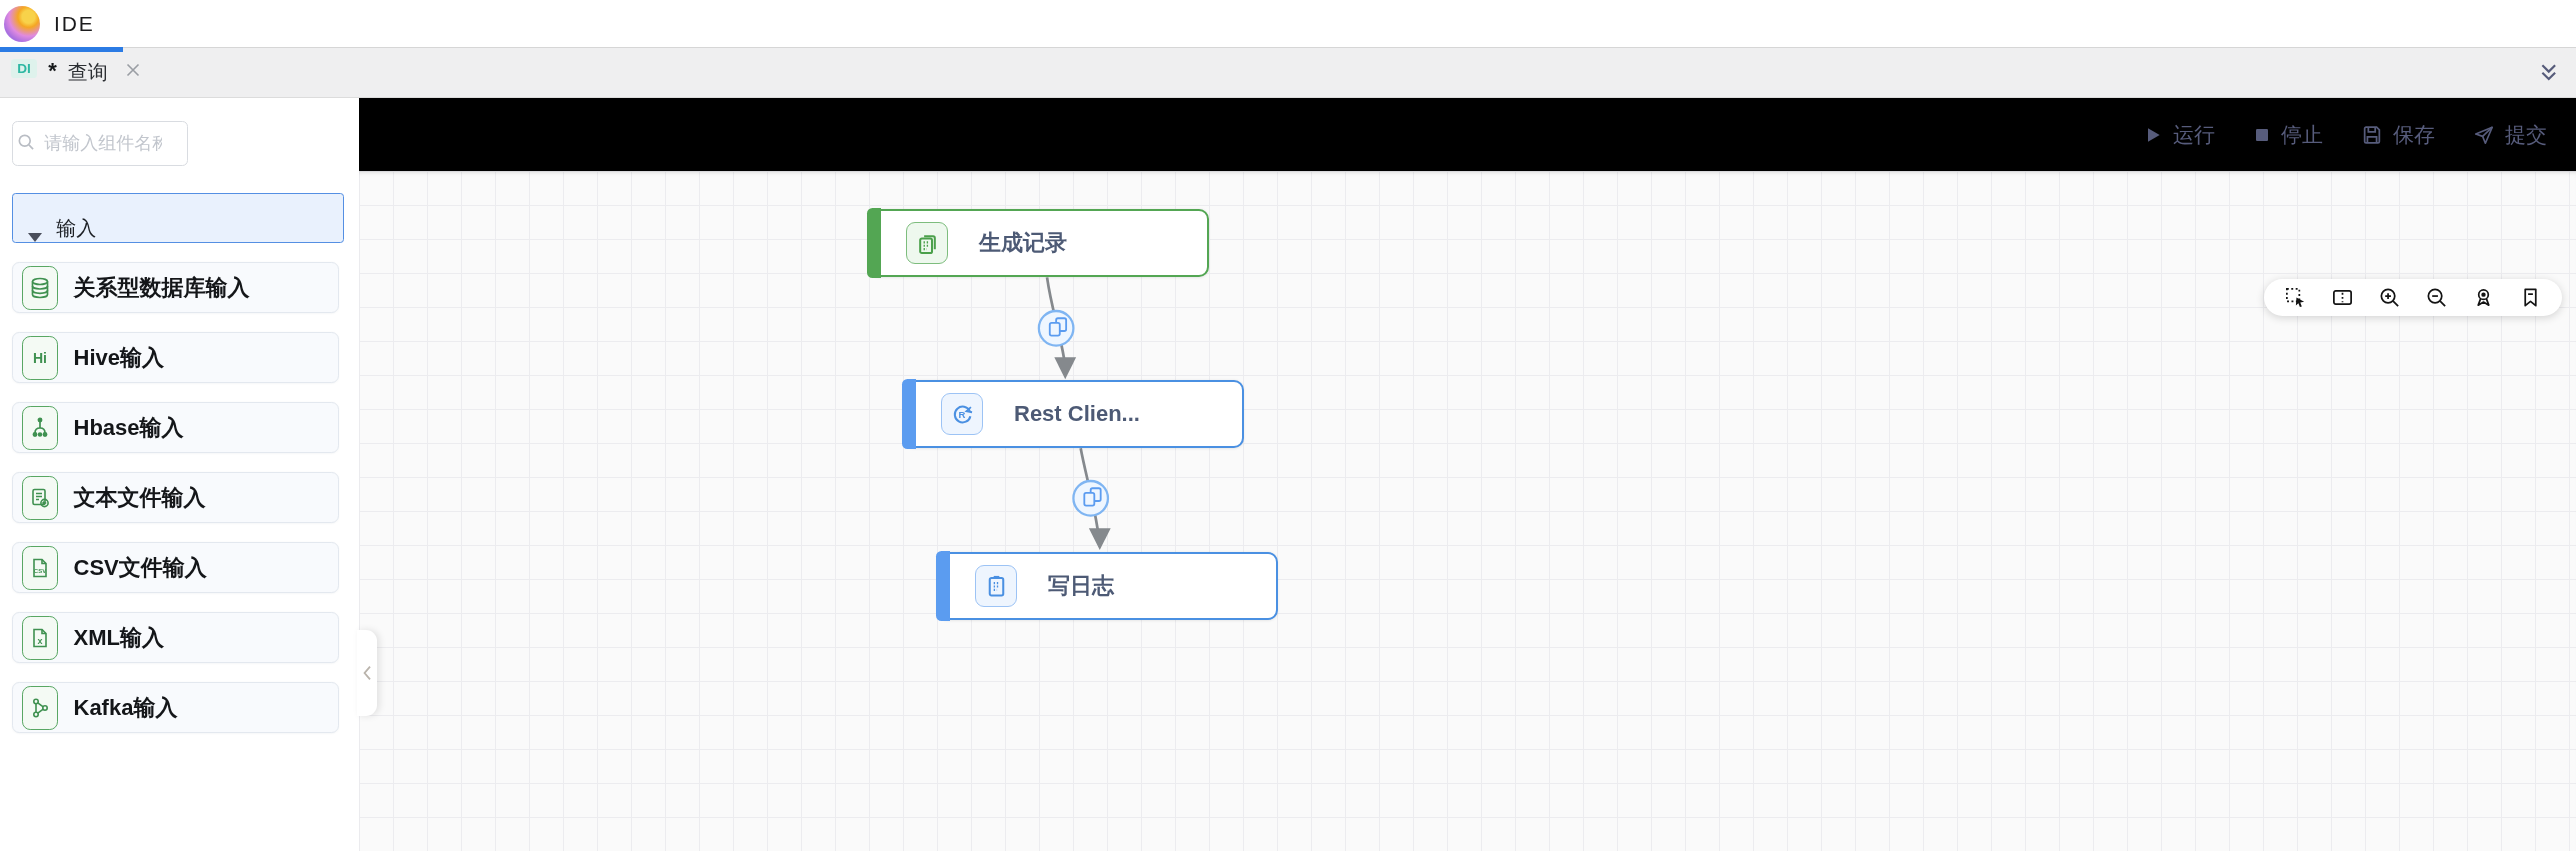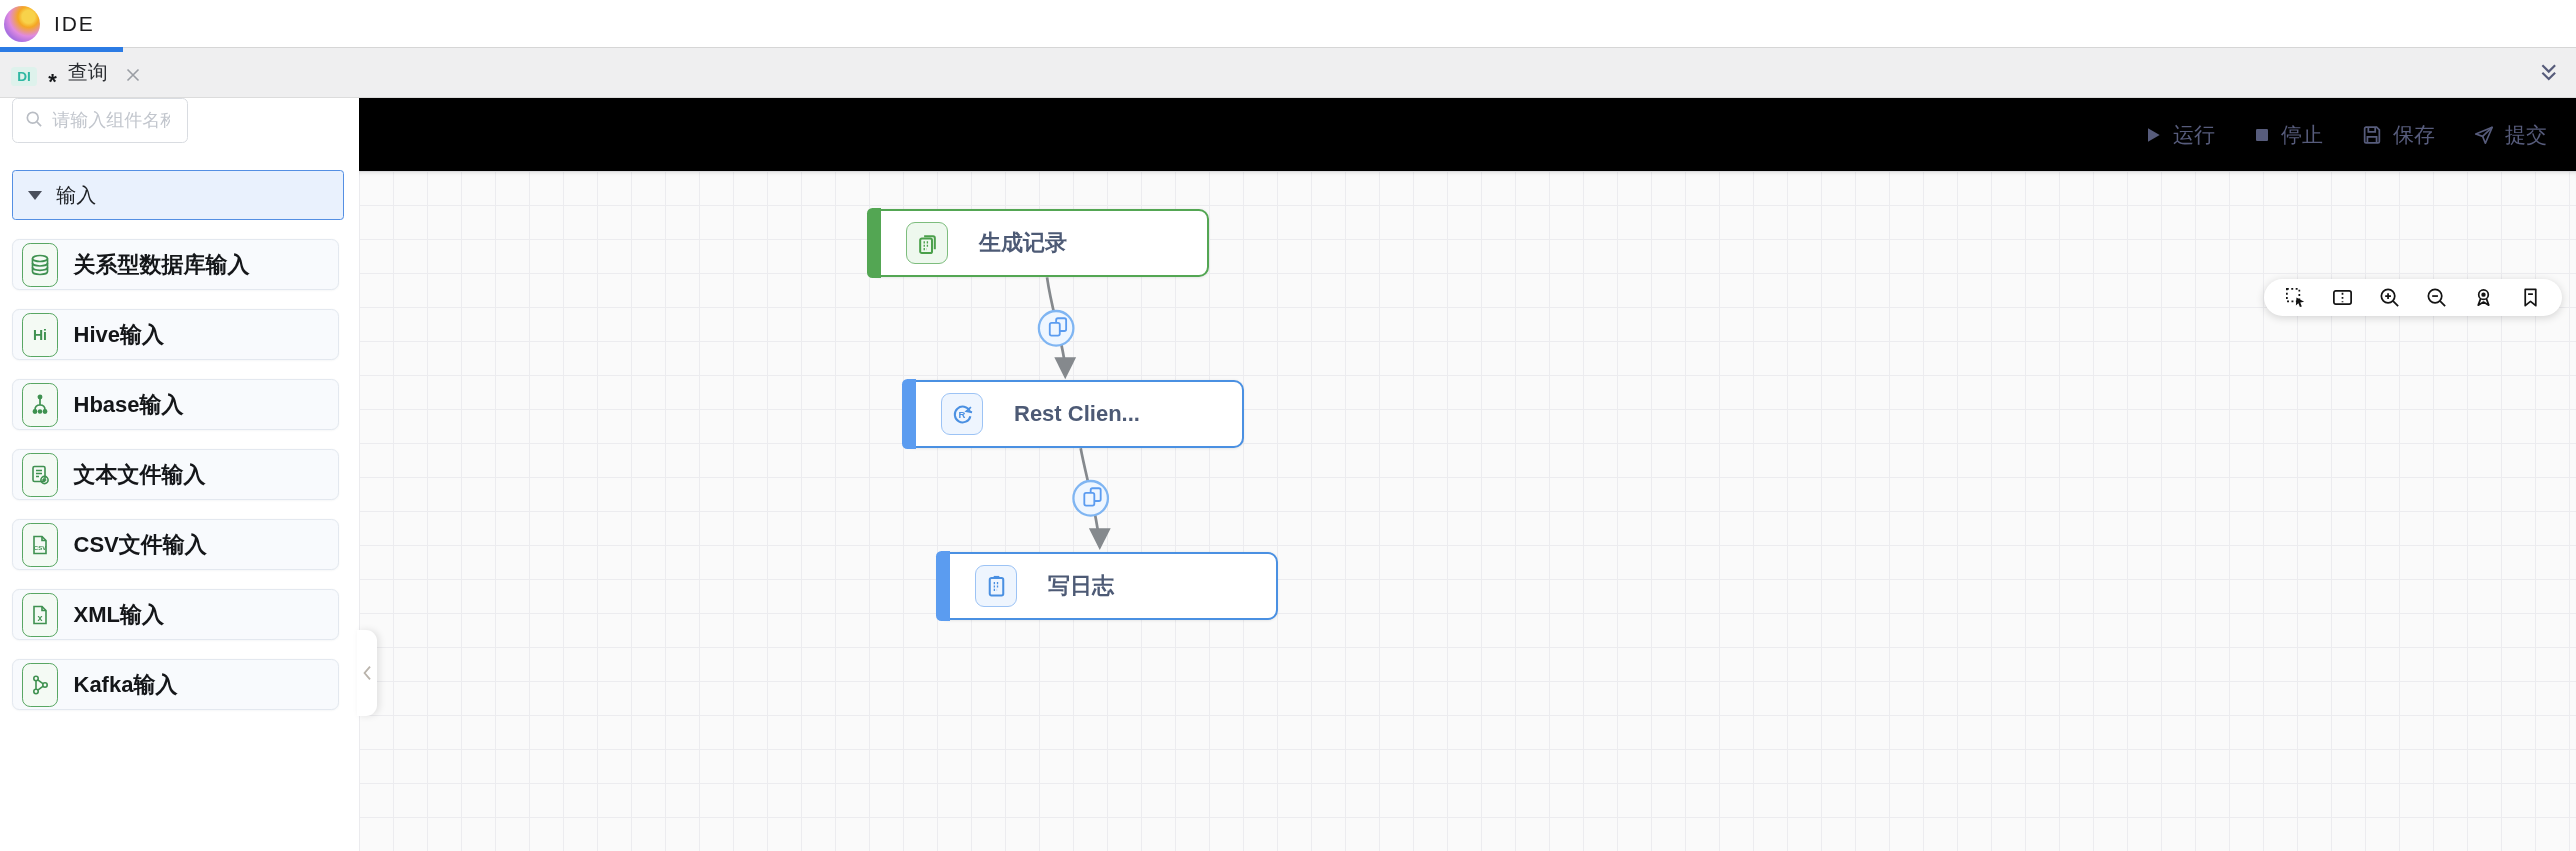--- a/index.html
+++ b/index.html
@@ -9,39 +9,39 @@
   
   .header { height:47px; background:#fff; display:flex; align-items:center; padding-left:9px; position:relative; }
   .logo { width:36px; height:36px; border-radius:50%; margin-left:-5.5px;
           background:radial-gradient(circle at 68% 30%, #f8d24a 0 18%, #f5a623 30%, #e08ae0 55%, #a86fe0 75%, #c9a0f0 100%); }
   .app-title { font-size:21px; color:#1b1b1d; margin-left:14.6px; letter-spacing:1.8px; }
 
   
   .tabbar { height:51px; background:#efeff0; border-top:0.9px solid #d6d6d6; border-bottom:0.9px solid #dcdcdc;
             display:flex; align-items:center; padding:0 9px; position:relative; }
   .tab-active-strip { position:absolute; left:0; top:-0.9px; width:123px; height:4.5px; background:#2b7be4; }
-  .tab { display:flex; align-items:flex-end; gap:11px; padding-left:1.8px; cursor:pointer; }
+  .tab { display:flex; align-items:flex-start; gap:11px; padding-left:1.8px; cursor:pointer; }
   .tab-badge { background:#def2ec; color:#2fb8a3; font-size:13.6px; font-weight:bold; padding:1.8px 6.4px; border-radius:3.6px; }
   .tab-star { font-size:22px; color:#16181b; font-weight:bold; line-height:9px; margin-top:7.3px; }
   .tab-title { font-size:20px; color:#2c2f33; }
   .tab-close { margin-left:3.6px; display:flex; }
   .tabbar-collapse { position:absolute; right:14.6px; top:12.7px; display:flex; }
 
   
   .main { display:flex; height:753px; }
 
   
   .sidebar { width:359px; background:#fff; position:relative; flex:none; overflow:hidden; padding-left:12px; }
-  .search-box { width:176px; height:45px; border:0.9px solid #d9dce1; border-radius:5.5px;
-                display:flex; align-items:center; padding:0 11px; gap:8.2px; background:#fff; }
+  .search-box { margin-top:23px; width:176px; height:45px; border:0.9px solid #d9dce1; border-radius:5.5px;
+                display:flex; align-items:center; padding:0 3px; gap:8.2px; background:#fff; }
   .search-box input { border:none; outline:none; width:118px; font-size:18px; color:#333; background:transparent;
                       font-family:"Liberation Sans","DejaVu Sans",sans-serif; }
   .search-box input::placeholder { color:#c2c6cd; }
   .section-header { margin-top:27px; width:332px; height:50px; background:#e9f1fd; border:1.8px solid #548fe3;
-                    border-radius:3.6px; display:flex; align-items:center; padding:0 14.6px; gap:14.6px; cursor:pointer; }
+                    border-radius:3.6px; display:flex; align-items:flex-end; padding:0 14.6px; gap:14.6px; cursor:pointer; }
   .section-caret { width:0; height:0; border-left:7.3px solid transparent; border-right:7.3px solid transparent;
                    border-top:9px solid #4a4f5c; }
   .section-label { font-size:20px; color:#1d2025; }
   .palette-item { margin-top:19px; width:327px; height:51px; background:#f8fafd; border:0.9px solid #e3e8ef;
                   border-radius:7.3px; box-shadow:0 0.9px 1.8px rgba(20,40,80,.04); display:flex; align-items:center;
                   padding:0 9px; gap:15.5px; cursor:grab; }
   .palette-item:first-of-type { margin-top:14.6px; }
   .pi-icon { width:36px; height:44px; flex:none; border:1.8px solid #58a763; border-radius:8.2px; background:#f4faf4;
              color:#3f9150; display:grid; place-items:center; }
   .pi-label { font-size:22px; font-weight:bold; color:#141619; white-space:nowrap; }

